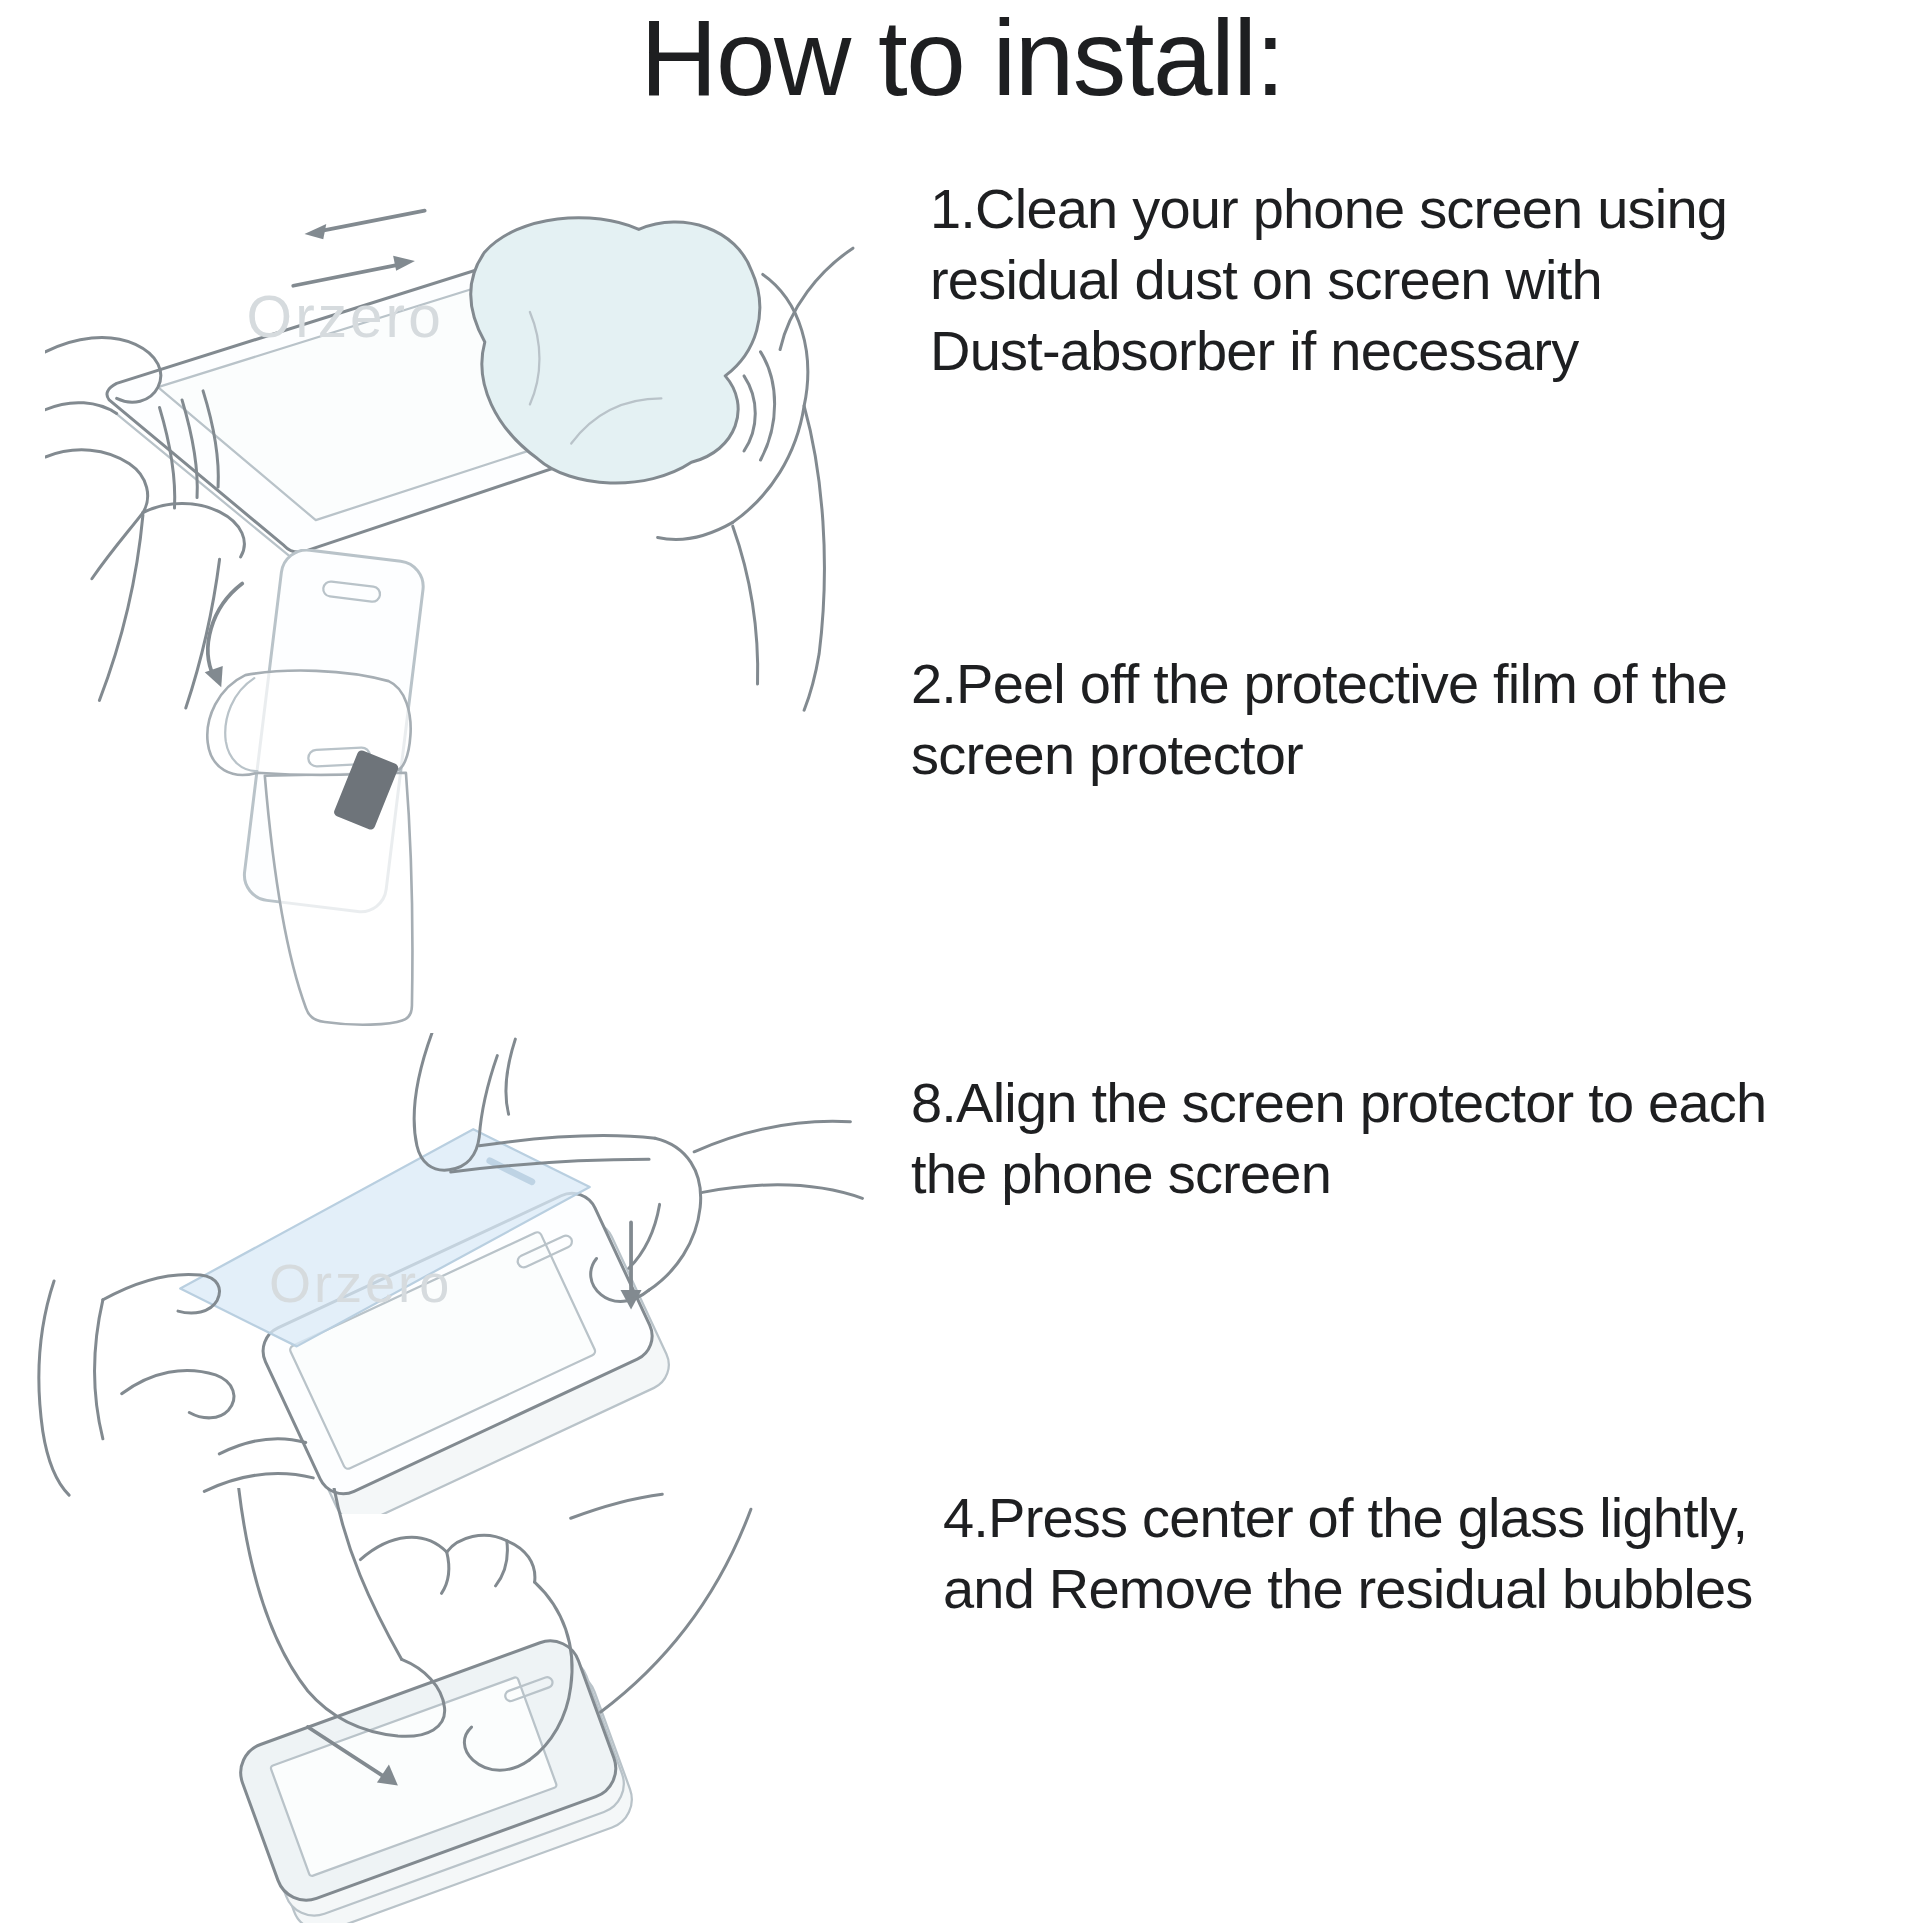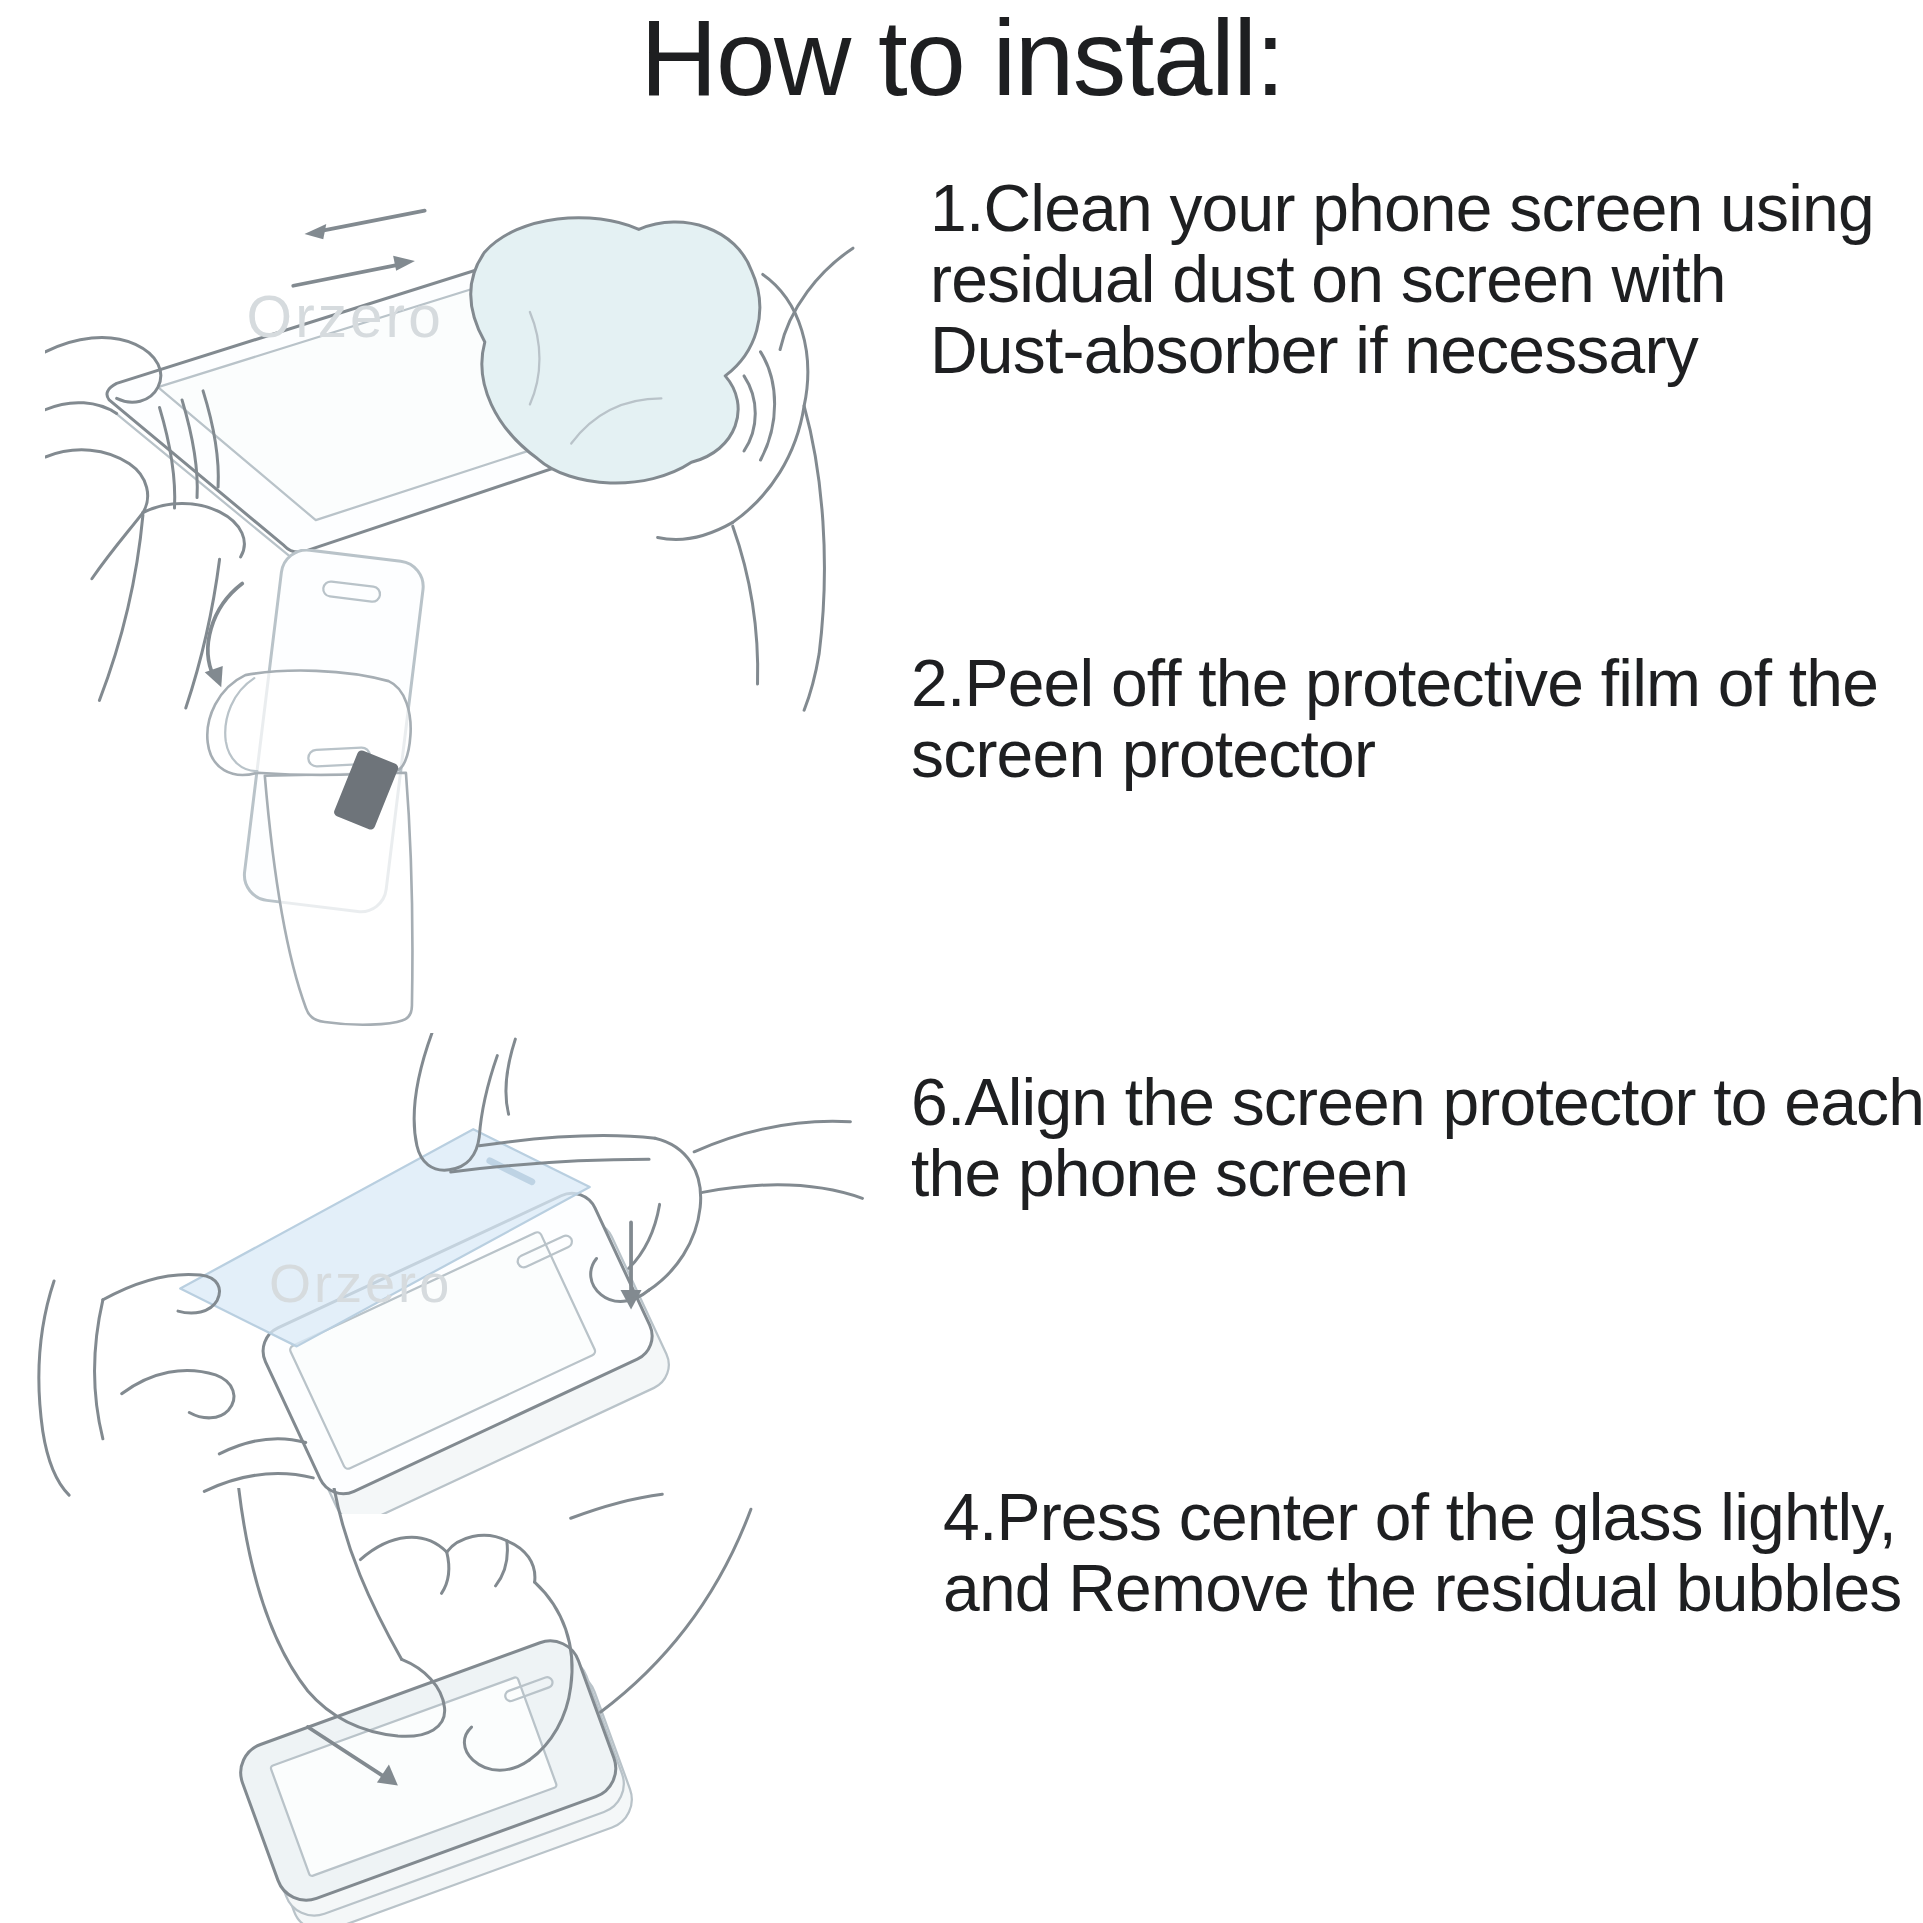--- a/index.html
+++ b/index.html
@@ -18,21 +18,21 @@
     width:1924px;height:1924px;position:relative;overflow:hidden;
     background:var(--background);
     font-family:"Liberation Sans", sans-serif;
     color:var(--text);
   }
   .page-title{
     position:absolute;left:0;top:1.5px;width:1924px;
     text-align:center;font-size:107px;line-height:113px;font-weight:500;
     letter-spacing:-1.5px;color:var(--text);
   }
-  .step-text{position:absolute;font-size:66px;line-height:71px;letter-spacing:-0.8px;color:var(--text);white-space:nowrap;}
+  .step-text{position:absolute;font-size:56px;line-height:71px;letter-spacing:-0.8px;color:var(--text);white-space:nowrap;}
   #step-text-1{left:930px;top:173px;}
   #step-text-2{left:911px;top:648px;}
   #step-text-3{left:911px;top:1067px;}
   #step-text-4{left:943px;top:1482px;}
   .illus{position:absolute;}
   #illus-1{left:45px;top:158px;}
   #illus-2{left:173px;top:549px;}
   #illus-3{left:30px;top:1033px;}
   #illus-4{left:75px;top:1488px;}
 
@@ -184,21 +184,21 @@
   <div>residual dust on screen with</div>
   <div>Dust-absorber if necessary</div>
 </div>
 
 <div id="step-text-2" class="step-text">
   <div>2.Peel off the protective film of the</div>
   <div>screen protector</div>
 </div>
 
 <div id="step-text-3" class="step-text">
-  <div>6.Align the screen protector to each</div>
+  <div>8.Align the screen protector to each</div>
   <div>the phone screen</div>
 </div>
 
 <div id="step-text-4" class="step-text">
   <div>4.Press center of the glass lightly,</div>
   <div>and Remove the residual bubbles</div>
 </div>
 
 
 </body></html>

